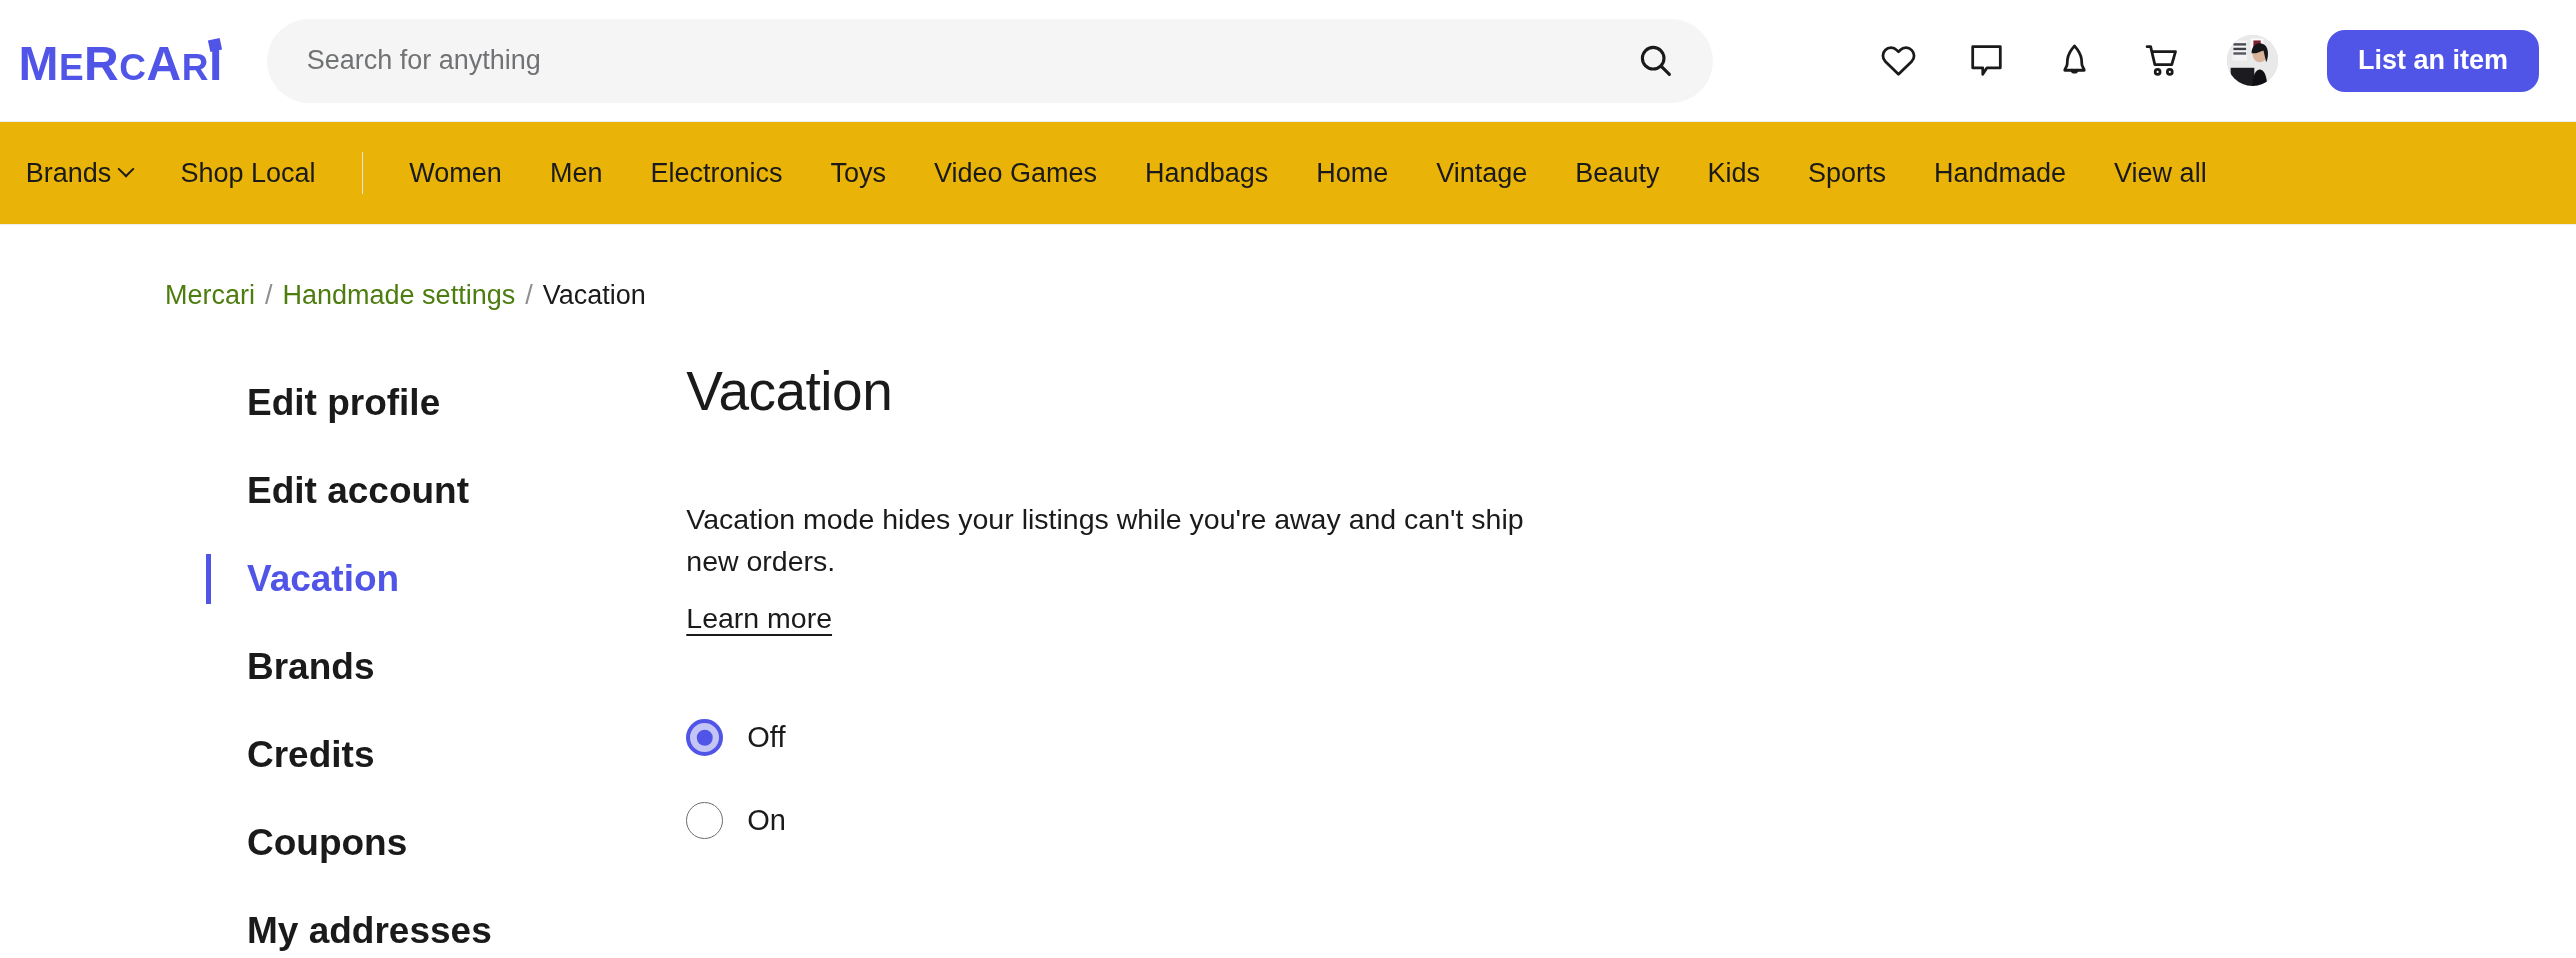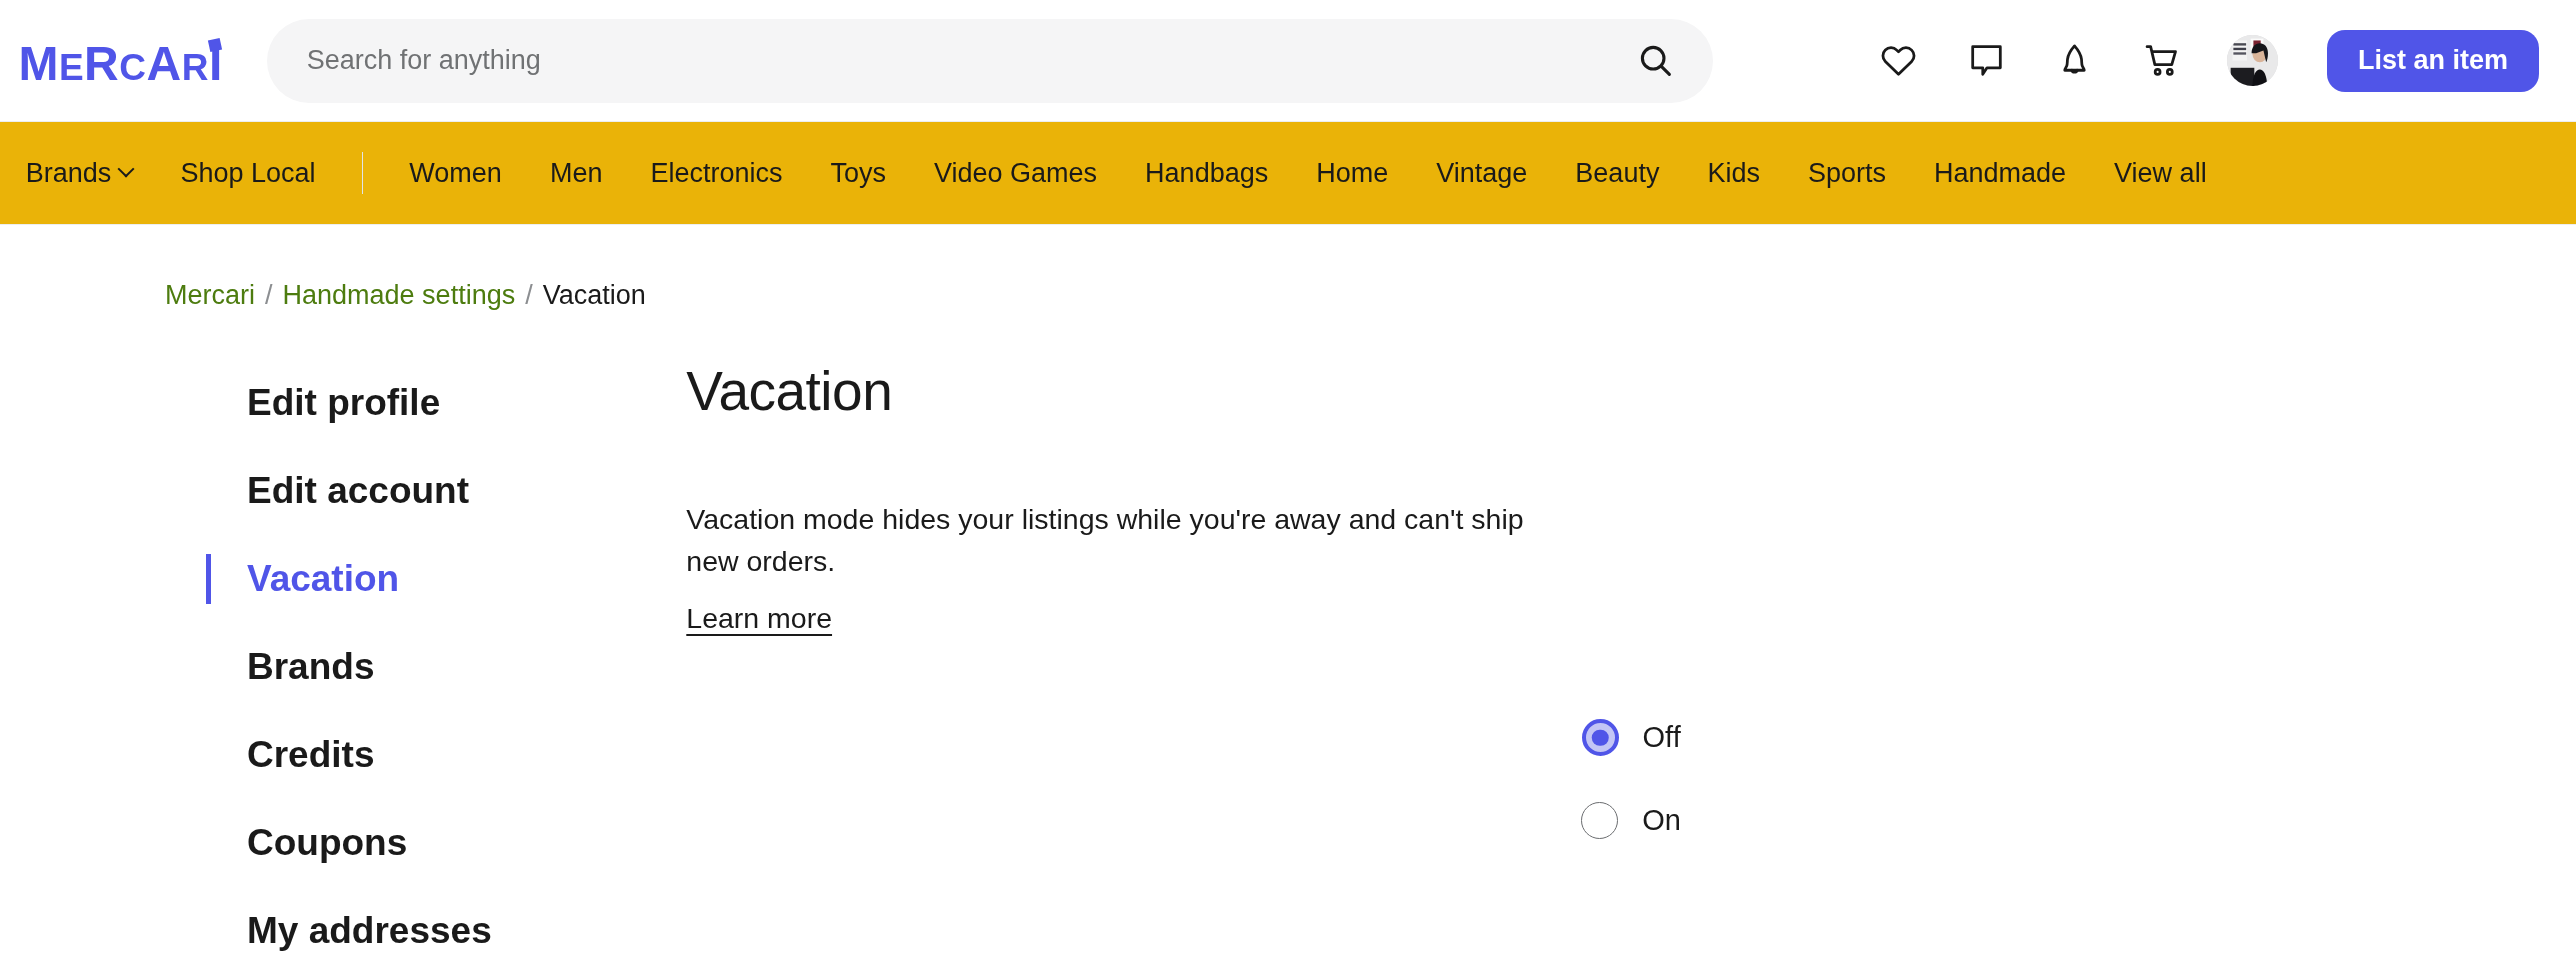--- a/index.html
+++ b/index.html
@@ -240,21 +240,20 @@
     text-align: center;
   }
 
   .radio-group { margin-top: 13px; }
   .radio-row {
     display: flex;
     align-items: center;
     gap: 24px;
     height: 83px;
     cursor: pointer;
-    justify-content: center;
   }
   .radio {
     width: 37px; height: 37px;
     border-radius: 50%;
     flex: 0 0 auto;
     position: relative;
     border: 1.8px solid #6b6d70;
     background: #fff;
   }
   .radio.checked {

